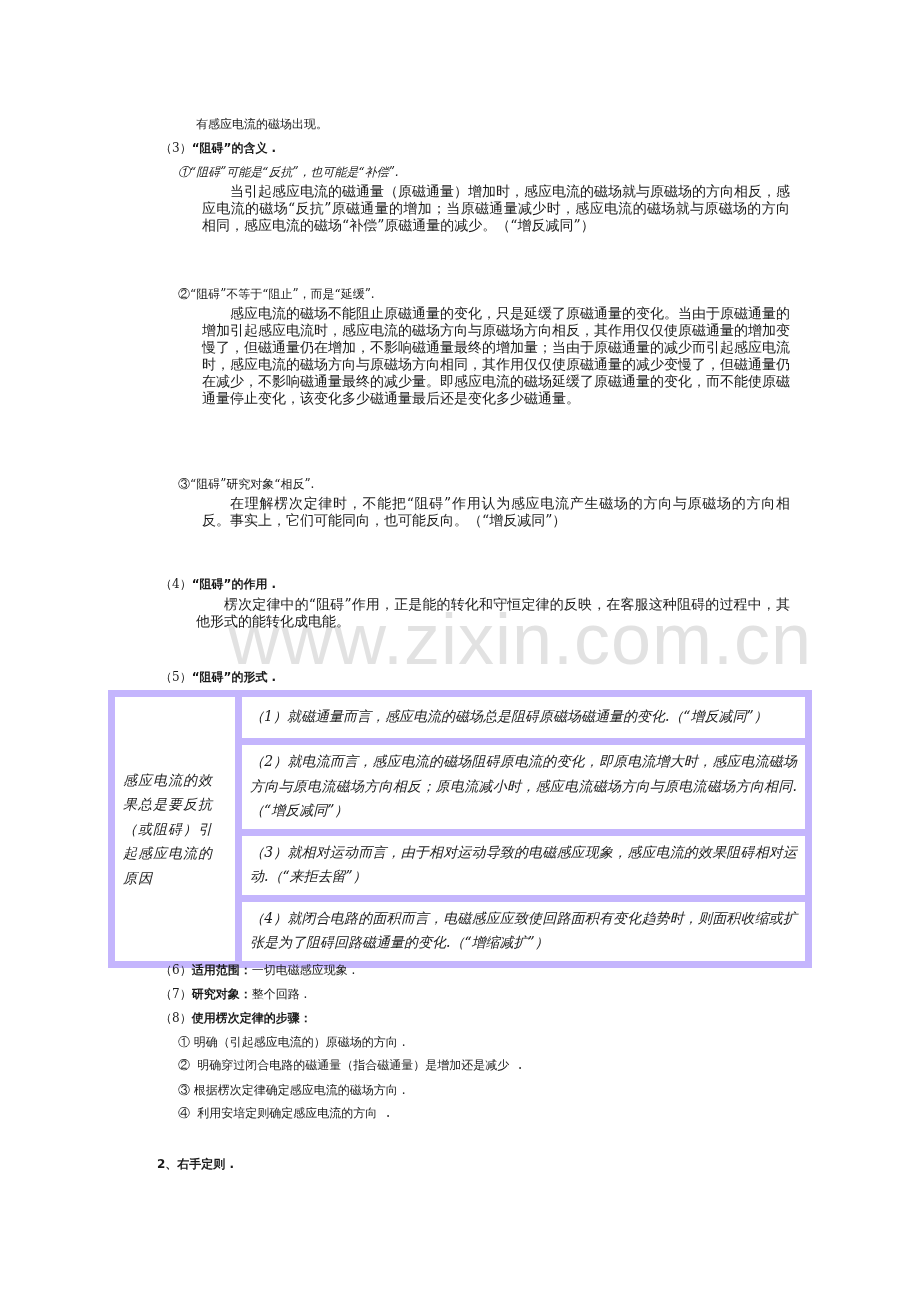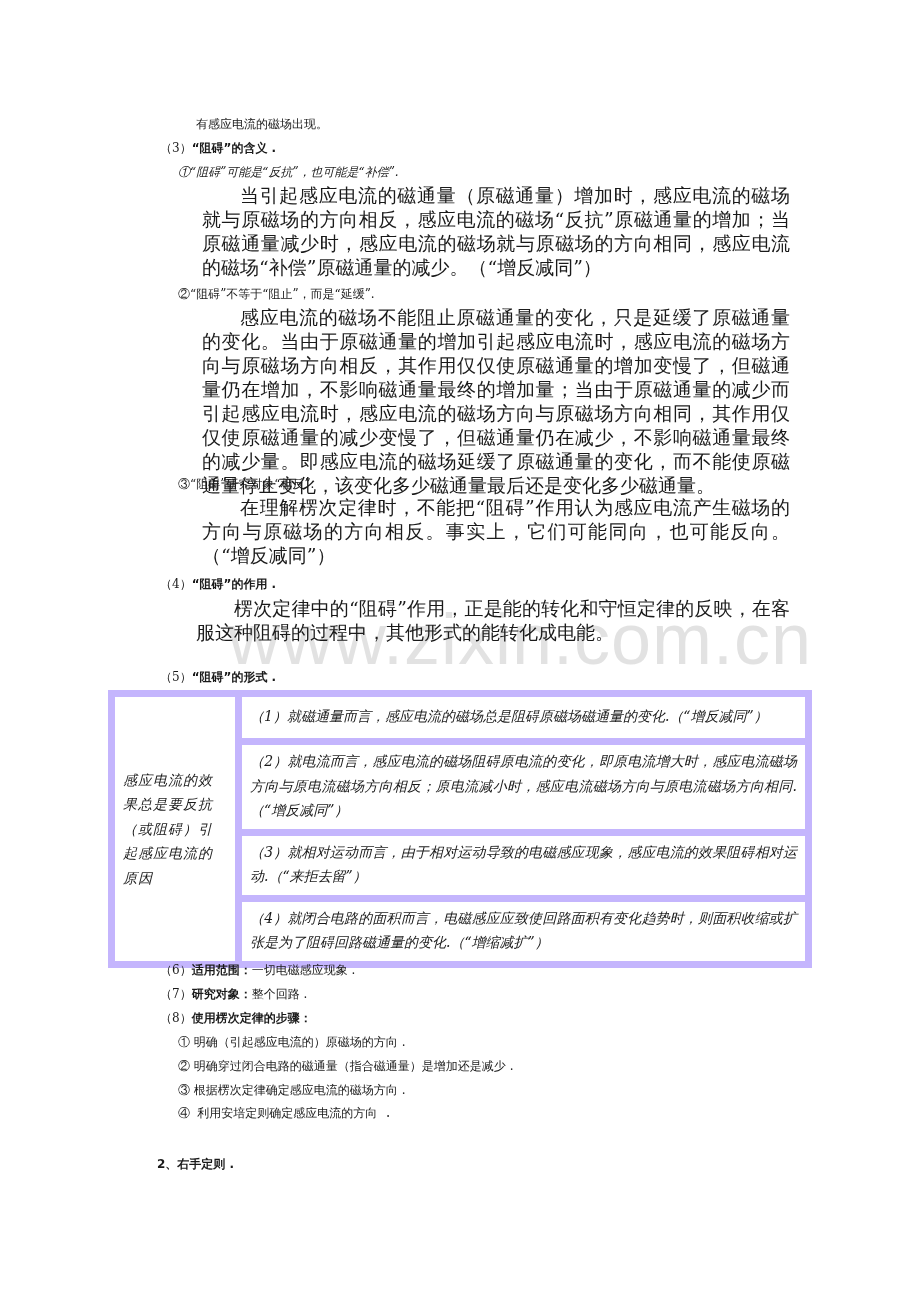--- a/index.html
+++ b/index.html
@@ -3,21 +3,21 @@
 <meta charset="utf-8">
 <style>
   html, body { margin: 0; padding: 0; background: #ffffff; }
   body {
     width: 920px; height: 1302px; position: relative; overflow: hidden;
     font-family: "DejaVu Serif", "Liberation Serif", serif;
     color: #1a1a1a; font-size: 14px;
   }
   .line { position: absolute; white-space: nowrap; line-height: 20px; font-size: 12px; text-align: center; }
   .b { font-weight: bold; font-family: "DejaVu Sans", "Liberation Sans", sans-serif; }
-  .para { position: absolute; font-size: 19px; line-height: 24px; text-align: justify; }
+  .para { position: absolute; font-size: 14px; line-height: 17px; text-align: justify; }
   .indent { text-indent: 2em; }
   .watermark {
     position: absolute; left: 228px; top: 598px; font-size: 72px;
     font-family: "Liberation Sans", "DejaVu Sans", sans-serif;
     color: rgba(150,150,150,0.28); letter-spacing: 1px; pointer-events: none;
   }
   table.forms {
     position: absolute; left: 108px; top: 690px; width: 704px;
     border-collapse: collapse; font-size: 14px;
   }
@@ -74,17 +74,17 @@
 <div class="line" style="left:160px;top:960px;">
   <span>（6）</span><span class="b">适用范围：</span><span>一切电磁感应现象 .</span>
 </div>
 <div class="line" style="left:160px;top:984px;">
   <span>（7）</span><span class="b">研究对象：</span><span>整个回路 .</span>
 </div>
 <div class="line" style="left:160px;top:1008px;">
   <span>（8）</span><span class="b">使用楞次定律的步骤：</span>
 </div>
 <div class="line" style="left:178px;top:1032px;">① 明确（引起感应电流的）原磁场的方向 .</div>
-<div class="line" style="left:178px;top:1056px;">② 明确穿过闭合电路的磁通量（指合磁通量）是增加还是减少 .</div>
+<div class="line" style="left:178px;top:1056px;font-family:Liberation Mono, monospace;">② 明确穿过闭合电路的磁通量（指合磁通量）是增加还是减少 .</div>
 <div class="line" style="left:178px;top:1080px;">③ 根据楞次定律确定感应电流的磁场方向 .</div>
 <div class="line" style="left:178px;top:1104px;font-family:Liberation Mono, monospace;">④ 利用安培定则确定感应电流的方向 .</div>
 
 <div class="line b" style="left:157px;top:1154px;">2、右手定则 .</div>
 
 </body></html>

